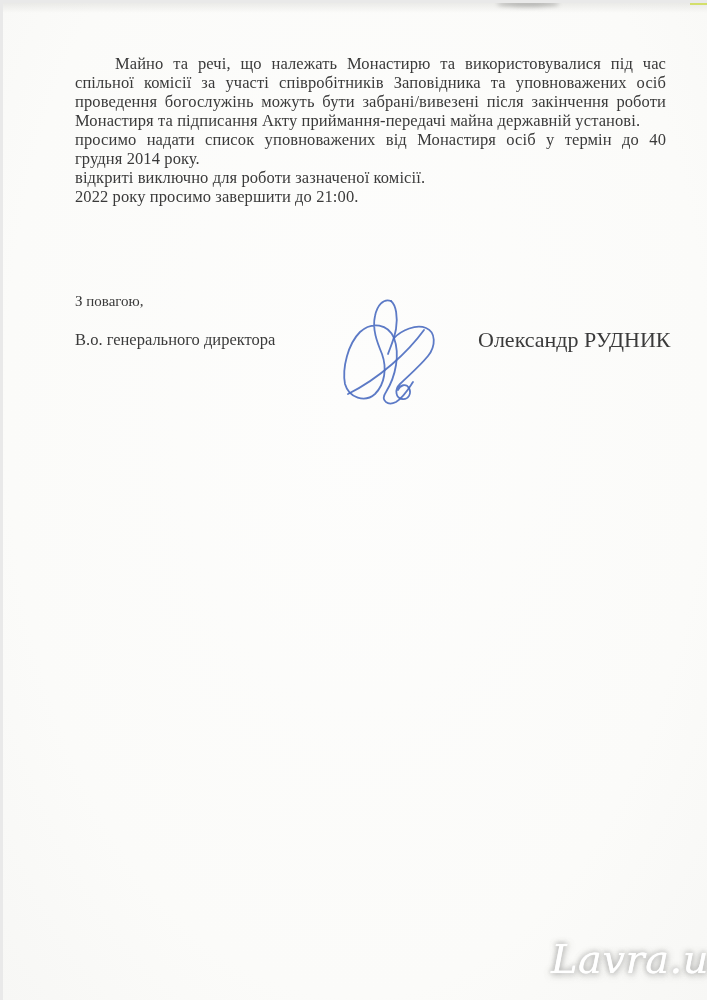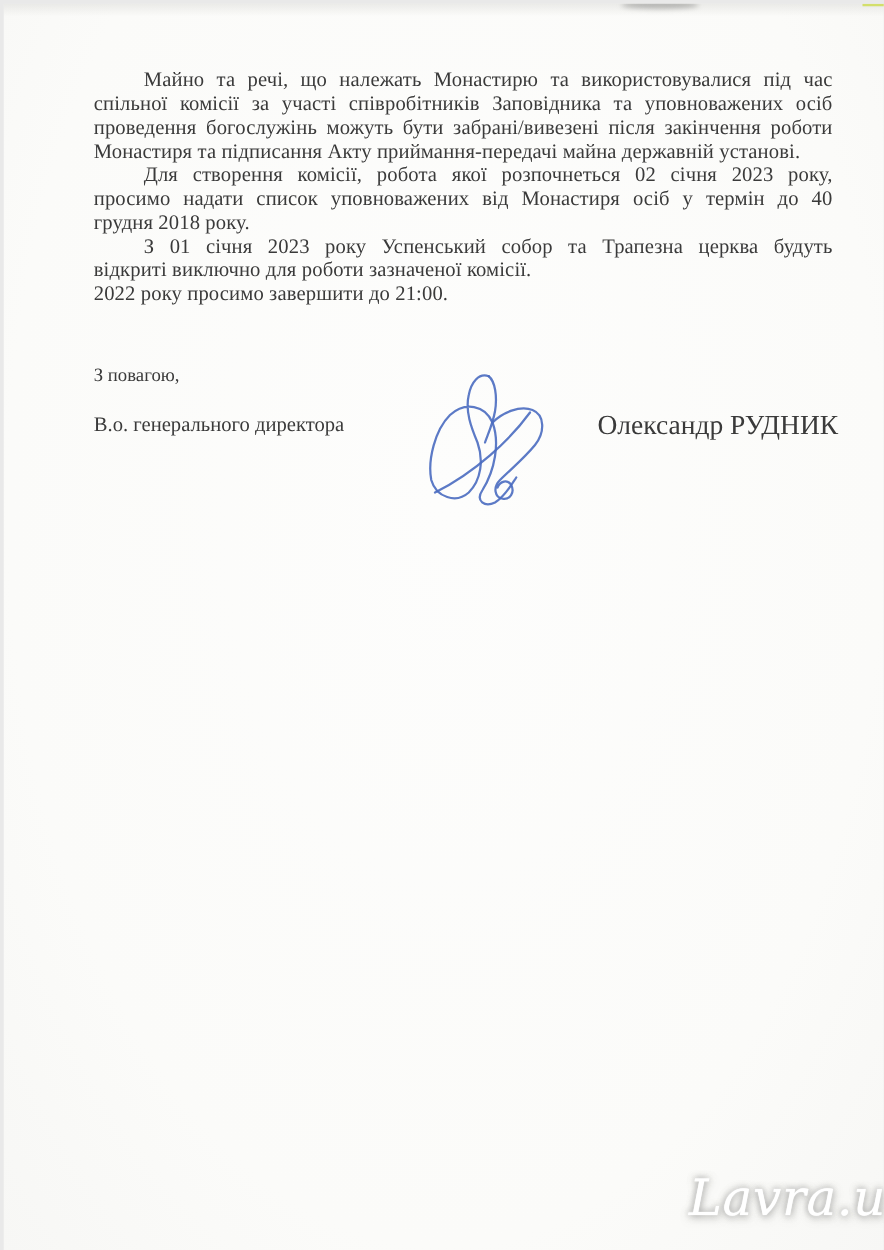--- a/index.html
+++ b/index.html
@@ -111,27 +111,25 @@
   <div class="text-block">
 
     <div class="para">
       <div class="line line--open">Майно та речі, що належать Монастирю та використовувалися під час</div>
       <div class="line">спільної комісії за участі співробітників Заповідника та уповноважених осіб</div>
       <div class="line">проведення богослужінь можуть бути забрані/вивезені після закінчення роботи</div>
       <div class="line line--end">Монастиря та підписання Акту приймання-передачі майна державній установі.</div>
     </div>
 
     <div class="para">
-      <div class="line line--open">Для створення комісії, робота якої розпочнеться 02 січня 2023 року,</div>
       <div class="line">просимо надати список уповноважених від Монастиря осіб у термін до 40</div>
-      <div class="line line--end">грудня 2018 року.</div>
+      <div class="line line--end">грудня 2014 року.</div>
     </div>
 
     <div class="para">
-      <div class="line line--open">З 01 січня 2023 року Успенський собор та Трапезна церква будуть</div>
       <div class="line line--end">відкриті виключно для роботи зазначеної комісії.</div>
     </div>
 
     <div class="para">
       <div class="line line--end">2022 року  просимо завершити до 21:00.</div>
     </div>
 
   </div>
 
   <div class="closing">З повагою,</div>

